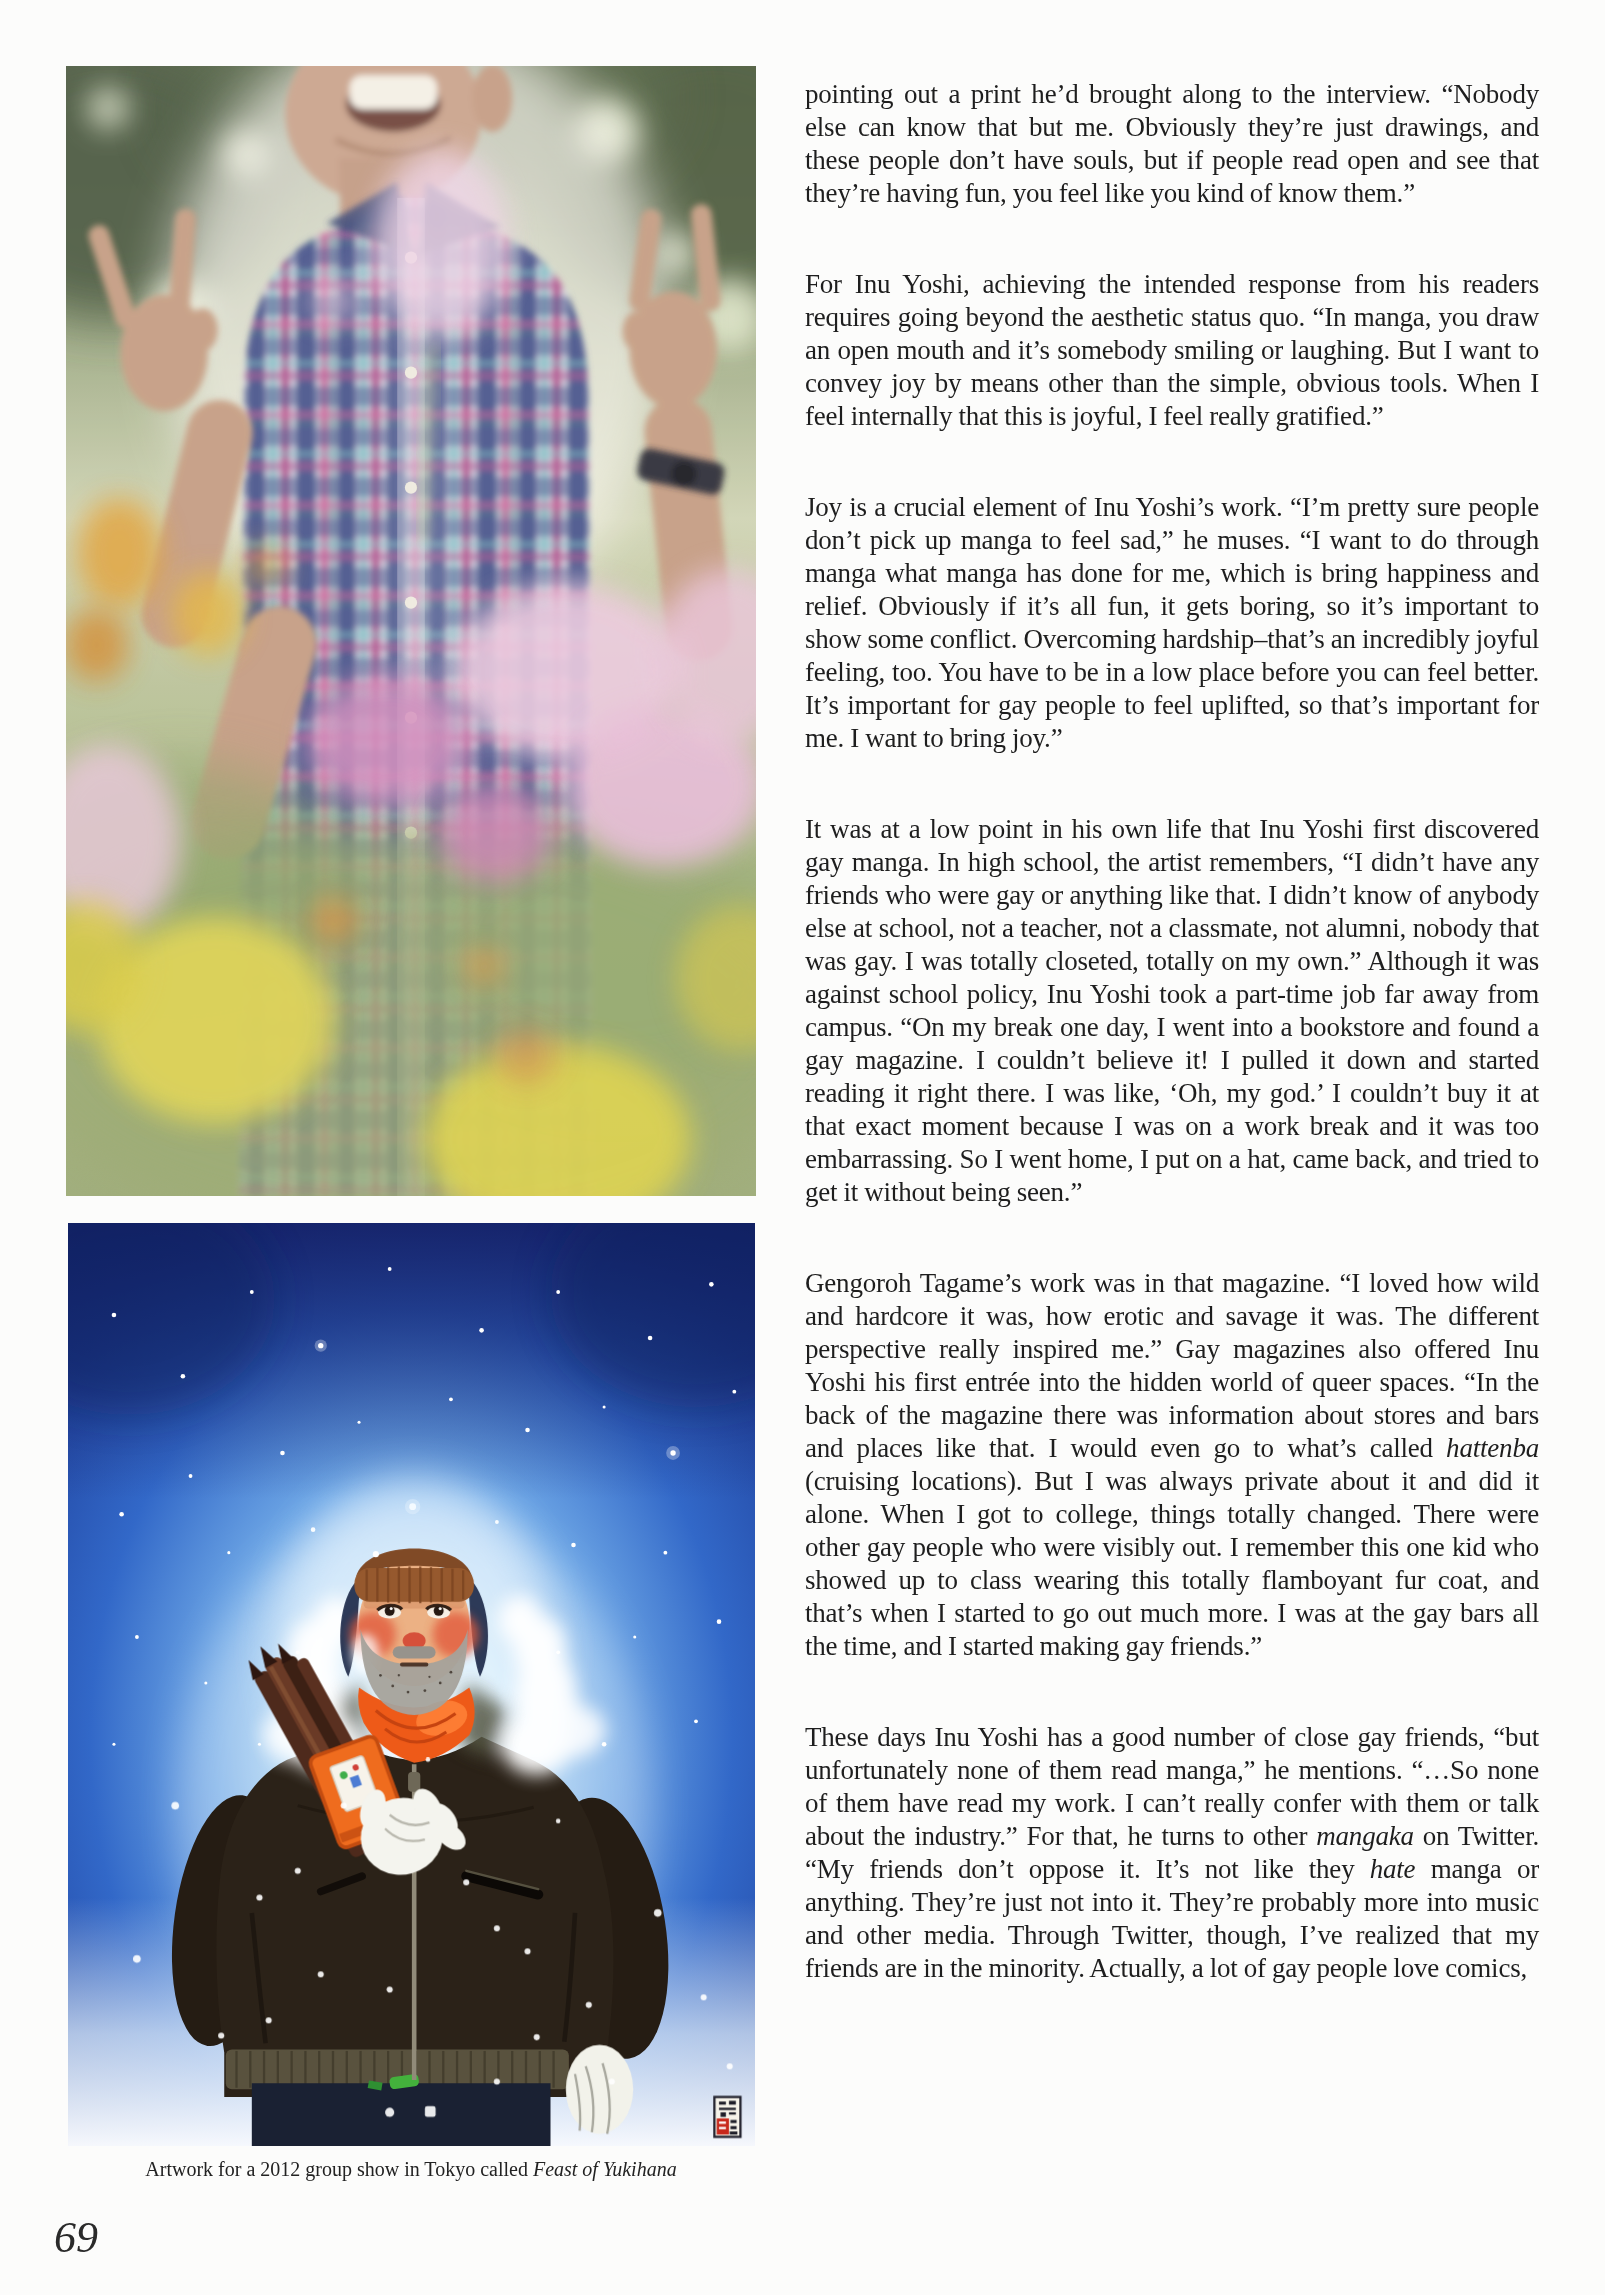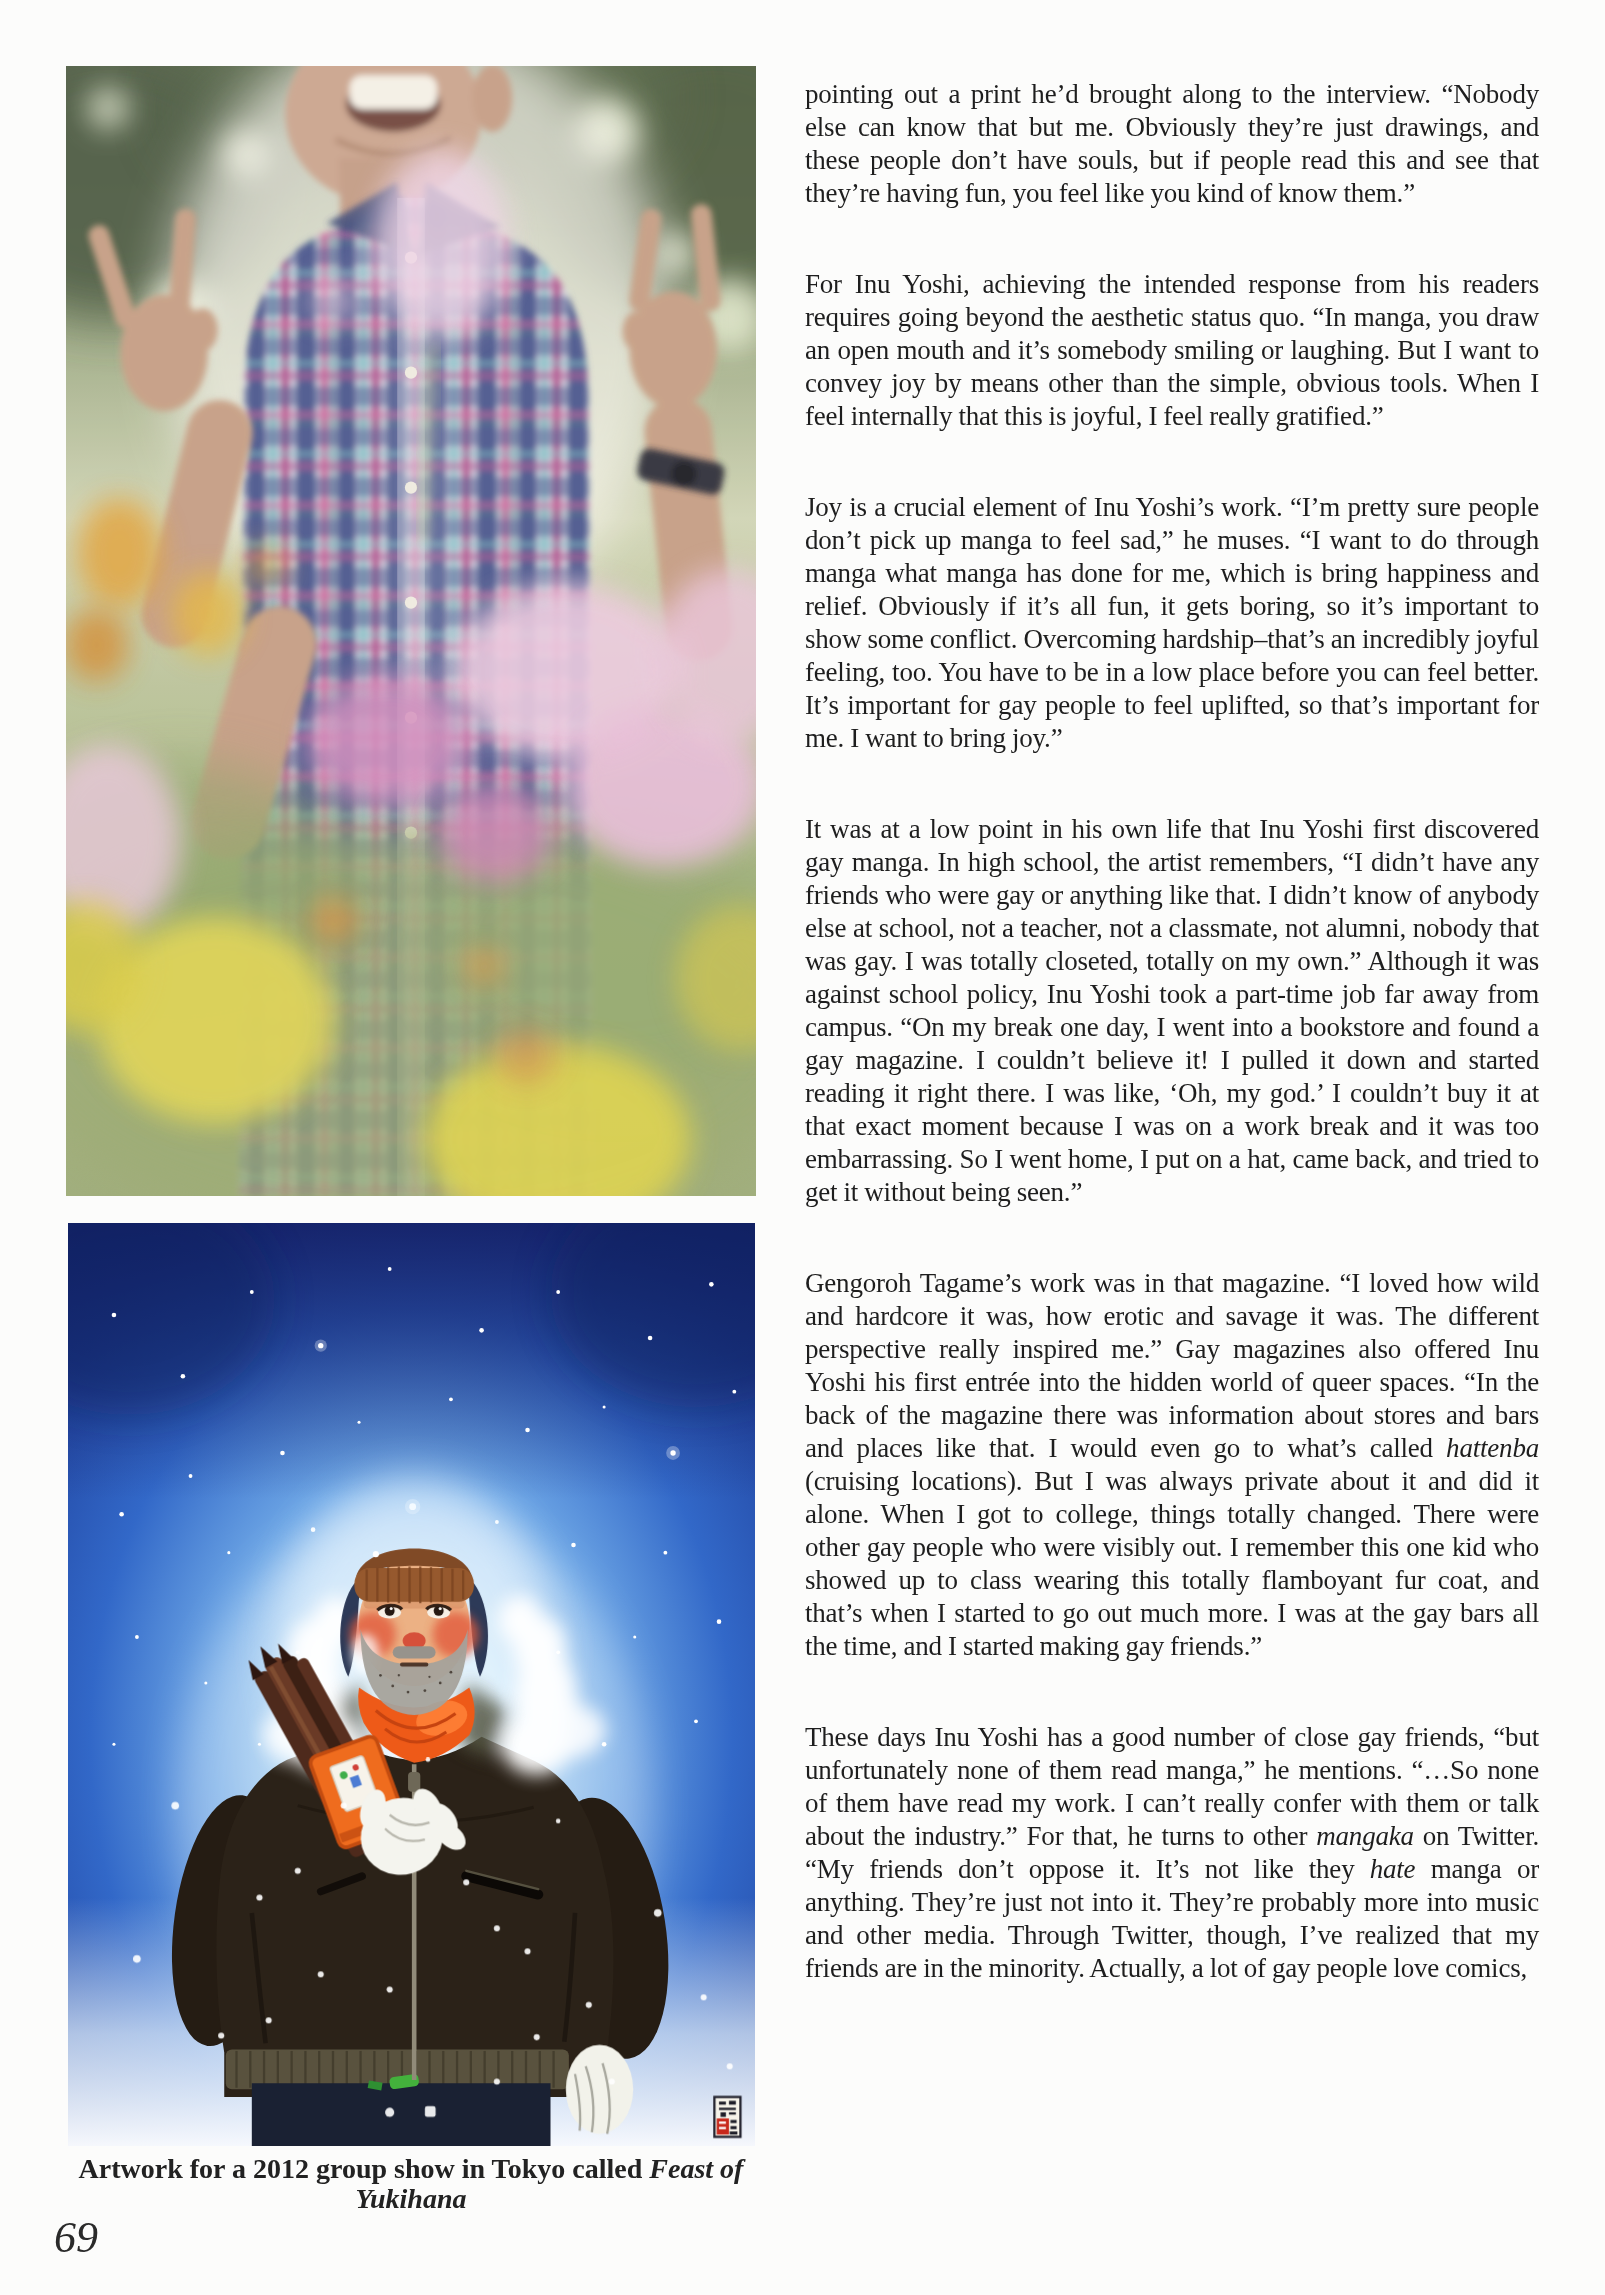--- a/index.html
+++ b/index.html
@@ -13,21 +13,21 @@
   .photo-fig svg,.illo-fig svg{display:block;width:100%;height:100%;}
   .article{
     position:absolute;left:805px;top:78px;width:734px;
     font-size:27px;line-height:33px;text-align:justify;
     letter-spacing:-0.2px;word-spacing:-0.4px;
   }
   .article p{margin:0 0 58px 0;}
   .article p:last-child{margin-bottom:15px;}
   .caption{
     position:absolute;left:66px;top:2154px;width:690px;text-align:center;
-    font-size:28px;line-height:30px;color:#222;font-weight:bold;
+    font-size:20px;line-height:30px;color:#222;
   }
   .caption .cap-line{display:block;}
   .pagenum{
     position:absolute;left:54px;top:2212px;font-size:44px;font-style:italic;color:#2a2a2a;
   }
 </style>
 </head>
 <body>
 
 <div class="page">
@@ -452,21 +452,21 @@
     </svg>
   </figure>
 
   <figcaption class="caption">
     <span class="cap-line">Artwork for a 2012 group show in Tokyo called <i>Feast of Yukihana</i></span>
   </figcaption>
 
   <div class="pagenum">69</div>
 
   <article class="article">
-    <p>pointing out a print he’d brought along to the interview. “Nobody else can know that but me. Obviously they’re just drawings, and these people don’t have souls, but if people read this and see that they’re having fun, you feel like you kind of know them.”</p>
+    <p>pointing out a print he’d brought along to the interview. “Nobody else can know that but me. Obviously they’re just drawings, and these people don’t have souls, but if people read open and see that they’re having fun, you feel like you kind of know them.”</p>
     <p>For Inu Yoshi, achieving the intended response from his readers requires going beyond the aesthetic status quo. “In manga, you draw an open mouth and it’s somebody smiling or laughing. But I want to convey joy by means other than the simple, obvious tools. When I feel internally that this is joyful, I feel really gratified.”</p>
     <p>Joy is a crucial element of Inu Yoshi’s work. “I’m pretty sure people don’t pick up manga to feel sad,” he muses. “I want to do through manga what manga has done for me, which is bring happiness and relief. Obviously if it’s all fun, it gets boring, so it’s important to show some conflict. Overcoming hardship–that’s an incredibly joyful feeling, too. You have to be in a low place before you can feel better. It’s important for gay people to feel uplifted, so that’s important for me. I want to bring joy.”</p>
     <p>It was at a low point in his own life that Inu Yoshi first discovered gay manga. In high school, the artist remembers, “I didn’t have any friends who were gay or anything like that. I didn’t know of anybody else at school, not a teacher, not a classmate, not alumni, nobody that was gay. I was totally closeted, totally on my own.” Although it was against school policy, Inu Yoshi took a part-time job far away from campus. “On my break one day, I went into a bookstore and found a gay magazine. I couldn’t believe it! I pulled it down and started reading it right there. I was like, ‘Oh, my god.’ I couldn’t buy it at that exact moment because I was on a work break and it was too embarrassing. So I went home, I put on a hat, came back, and tried to get it without being seen.”</p>
     <p>Gengoroh Tagame’s work was in that magazine. “I loved how wild and hardcore it was, how erotic and savage it was. The different perspective really inspired me.” Gay magazines also offered Inu Yoshi his first entrée into the hidden world of queer spaces. “In the back of the magazine there was information about stores and bars and places like that. I would even go to what’s called <i>hattenba</i> (cruising locations). But I was always private about it and did it alone. When I got to college, things totally changed. There were other gay people who were visibly out. I remember this one kid who showed up to class wearing this totally flamboyant fur coat, and that’s when I started to go out much more. I was at the gay bars all the time, and I started making gay friends.”</p>
     <p>These days Inu Yoshi has a good number of close gay friends, “but unfortunately none of them read manga,” he mentions. “…So none of them have read my work. I can’t really confer with them or talk about the industry.” For that, he turns to other <i>mangaka</i> on Twitter. “My friends don’t oppose it. It’s not like they <i>hate</i> manga or anything. They’re just not into it. They’re probably more into music and other media. Through Twitter, though, I’ve realized that my friends are in the minority. Actually, a lot of gay people love comics,</p>
   </article>
 
 </div>
 
 

